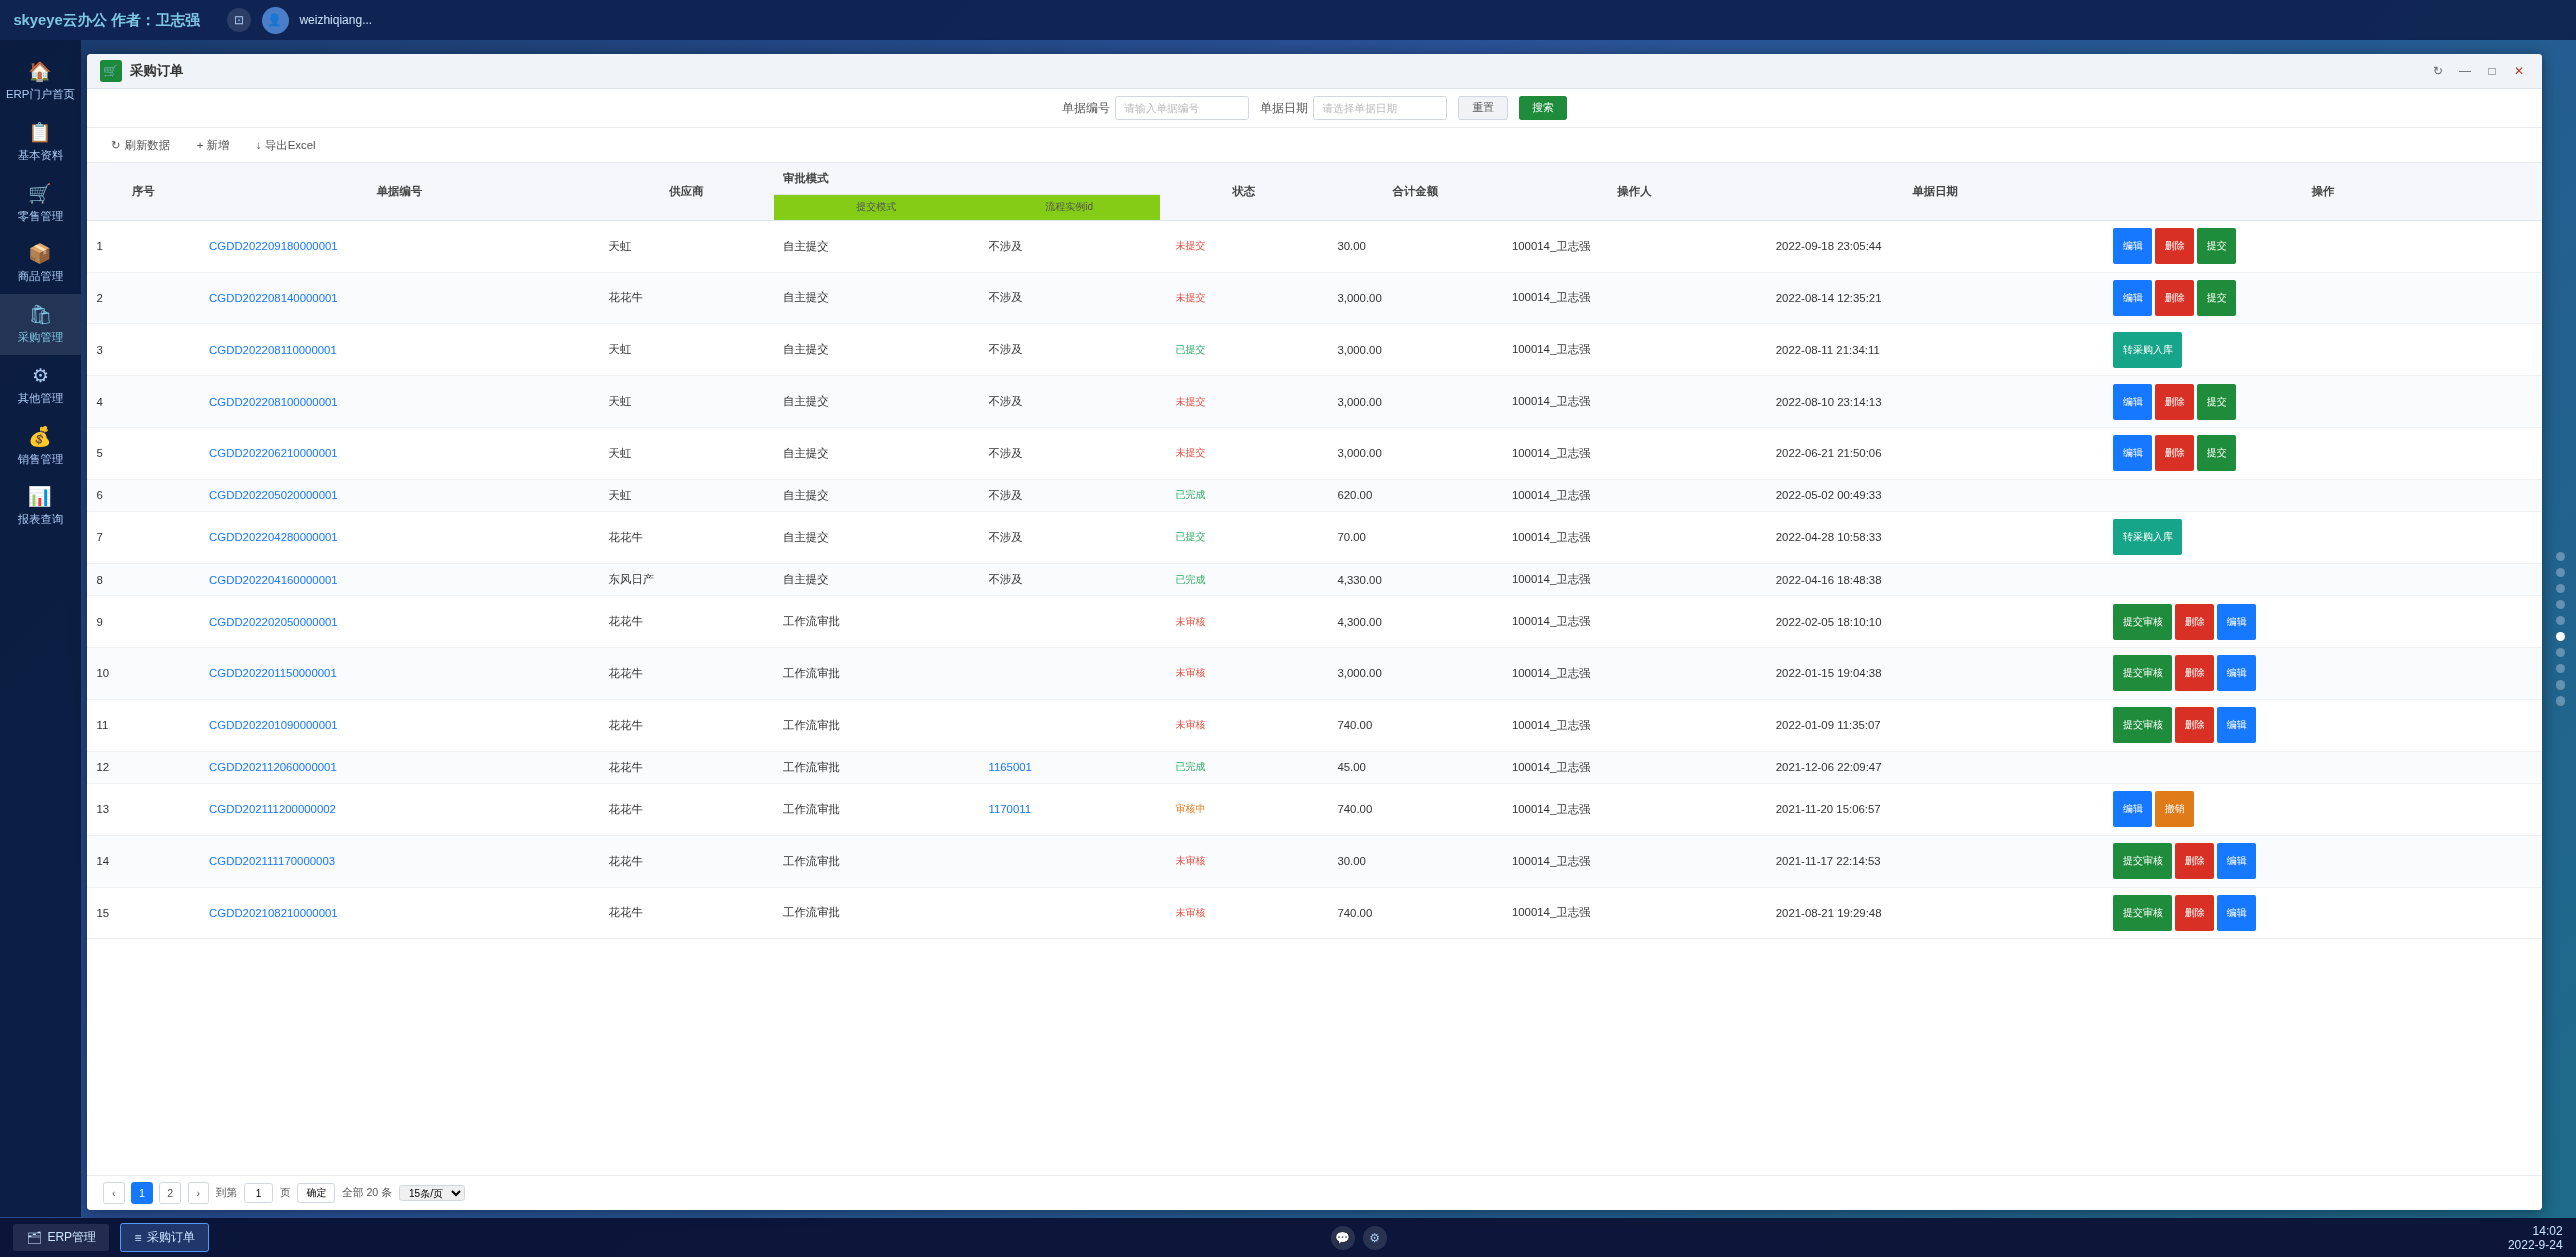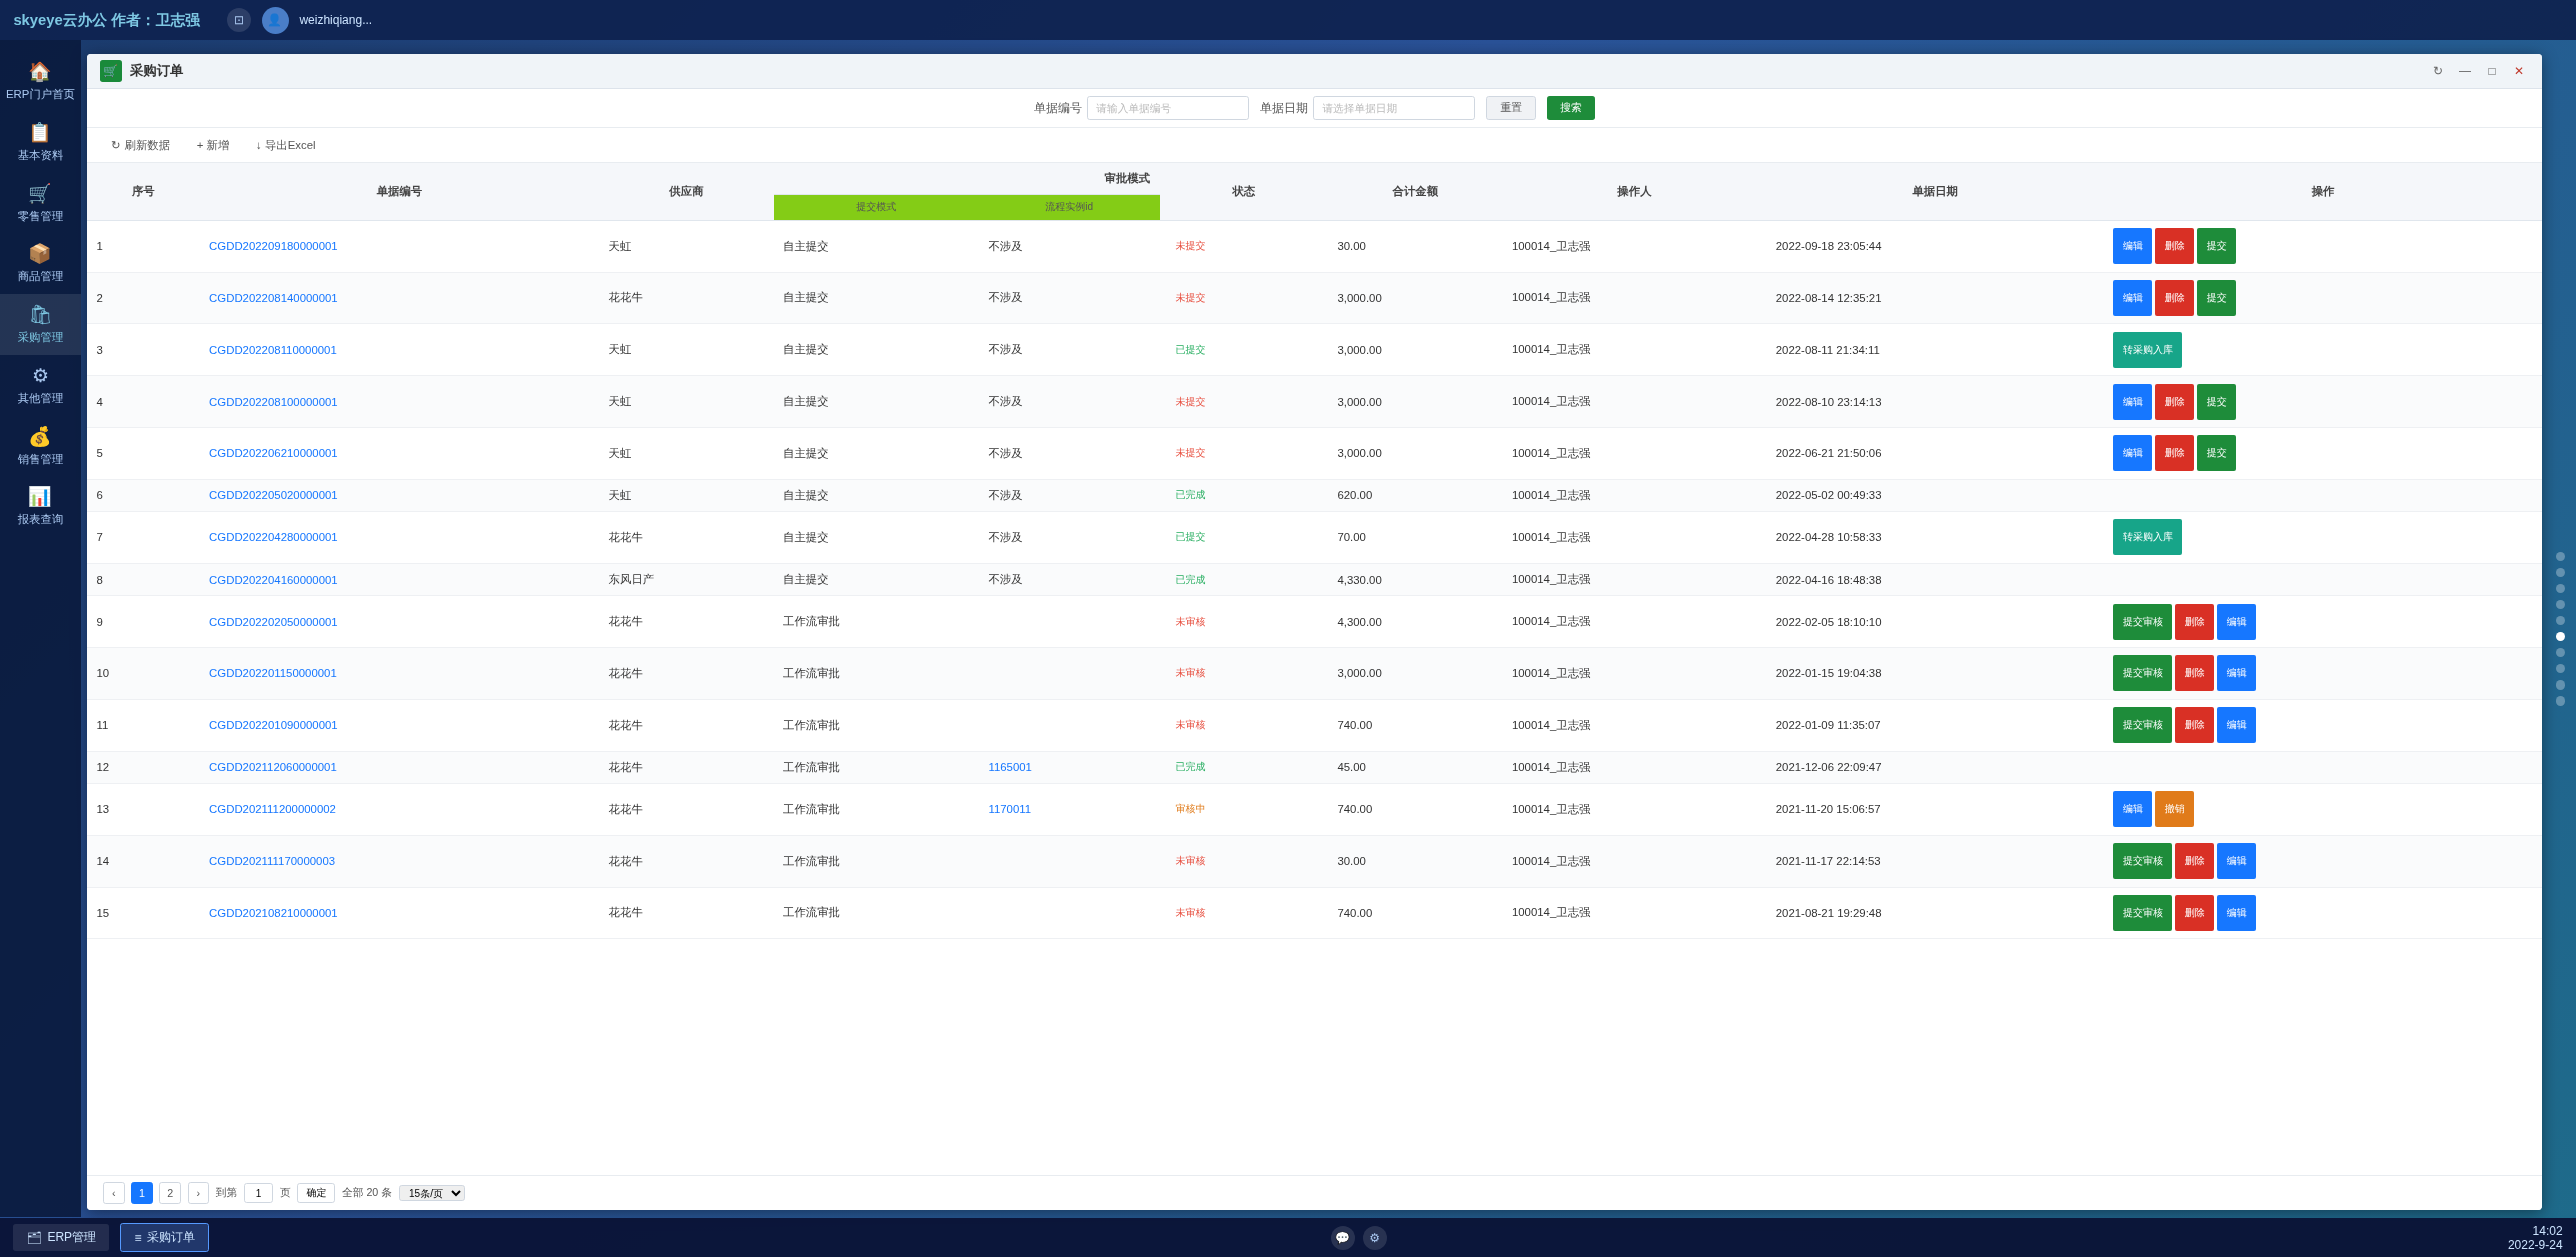--- a/index.html
+++ b/index.html
@@ -266,21 +266,21 @@
       color: #555;
       white-space: nowrap;
     }
     .search-input {
       height: 24px;
       border: 0.7px solid #d0d7e0;
       border-radius: 2.7px;
       padding: 0 8px;
       font-size: 10.7px;
       color: #333;
-      width: 162px;
+      width: 134px;
       background: #fff;
     }
     .search-input::placeholder { color: #bbb; }
     .btn {
       height: 24px;
       padding: 0 13.4px;
       border-radius: 2.7px;
       border: none;
       cursor: pointer;
       font-size: 10.7px;
@@ -387,21 +387,21 @@
     .badge {
       display: inline-block;
       padding: 1.3px 6.7px;
       border-radius: 2px;
       font-size: 10px;
       font-weight: 500;
     }
 
     
     .header-merge {
-      text-align: right;
+      text-align: left;
       border-bottom: 0.7px solid #e0e6ed;
     }
 
     
     .pagination {
       height: 35px;
       background: #fff;
       border-top: 0.7px solid #e8ecf0;
       display: flex;
       align-items: center;

